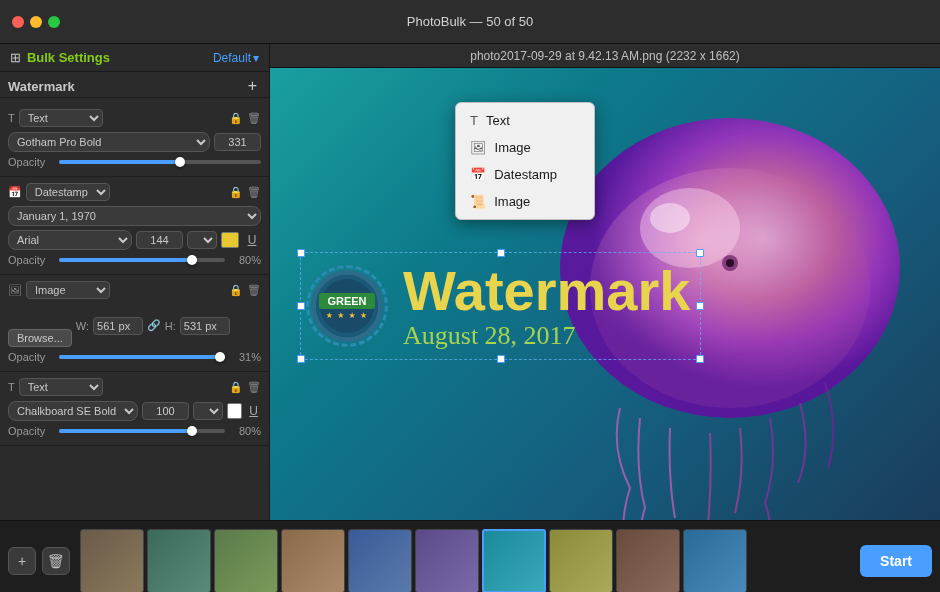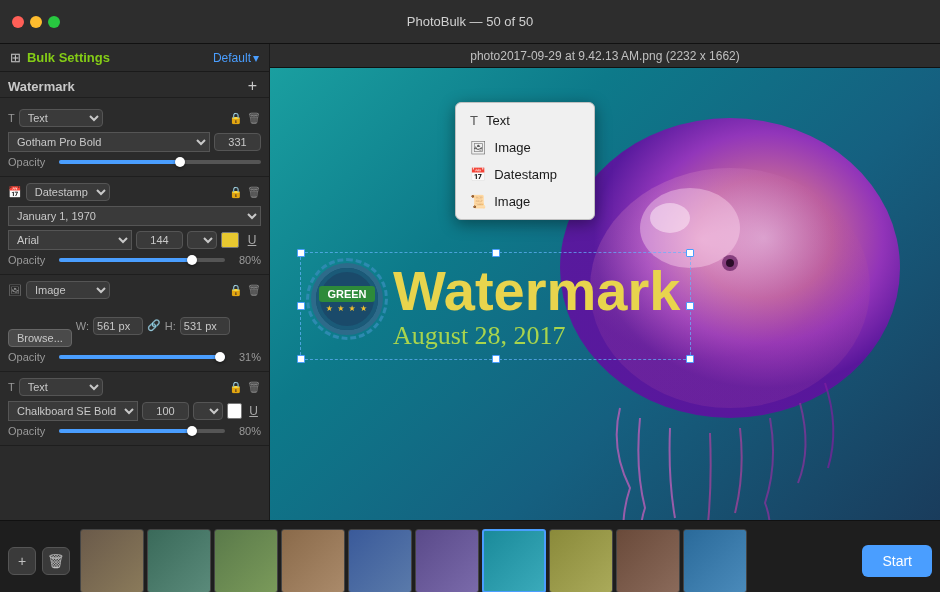--- a/index.html
+++ b/index.html
@@ -122,21 +122,21 @@
       align-items: center;
       gap: 4px;
       margin-bottom: 4px;
     }
     .font-select {
       background: #3a3a3a;
       border: 1px solid #555;
       color: #c8c8c8;
       font-size: 11px;
       padding: 2px 4px;
-      border-radius: 0;
+      border-radius: 8px;
       flex: 1;
     }
     .size-input {
       background: #3a3a3a;
       border: 1px solid #555;
       color: #c8c8c8;
       font-size: 11px;
       padding: 2px 4px;
       border-radius: 4px;
       width: 47px;
@@ -255,21 +255,22 @@
       overflow: hidden;
     }
 
     
     .watermark-container {
       position: absolute;
       left: 50px;
       top: 50%;
       transform: translateY(-50%);
       display: flex;
-      gap: 10px;
+      align-items: center;
+      gap: 20px;
       border: 1px dashed rgba(100,180,255,0.7);
       padding: 10px;
     }
     .watermark-text {
       font-size: 56px;
       font-weight: 900;
       color: #e8d44d;
       font-family: 'Impact', sans-serif;
       line-height: 1;
     }
@@ -409,21 +410,21 @@
       border: 1px solid #444;
     }
     .film-thumb.active {
       border: 2px solid #4a9eff;
     }
     .start-btn {
       background: #4a9eff;
       border: none;
       color: white;
       font-size: 14px;
-      font-weight: 400;
+      font-weight: 700;
       padding: 8px 20px;
       border-radius: 6px;
       cursor: pointer;
       margin-left: 6px;
       text-align: right;
     }
   </style>
 </head>
 <body>
 

